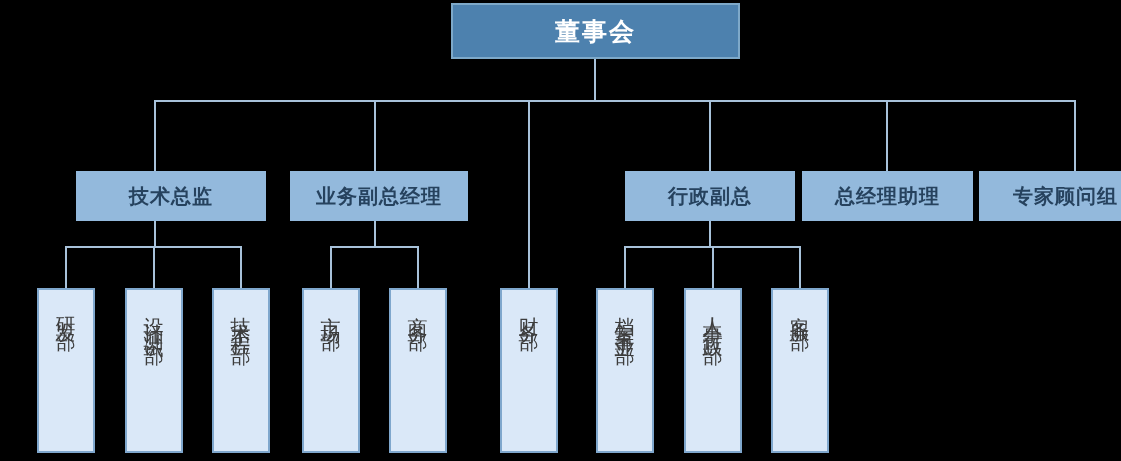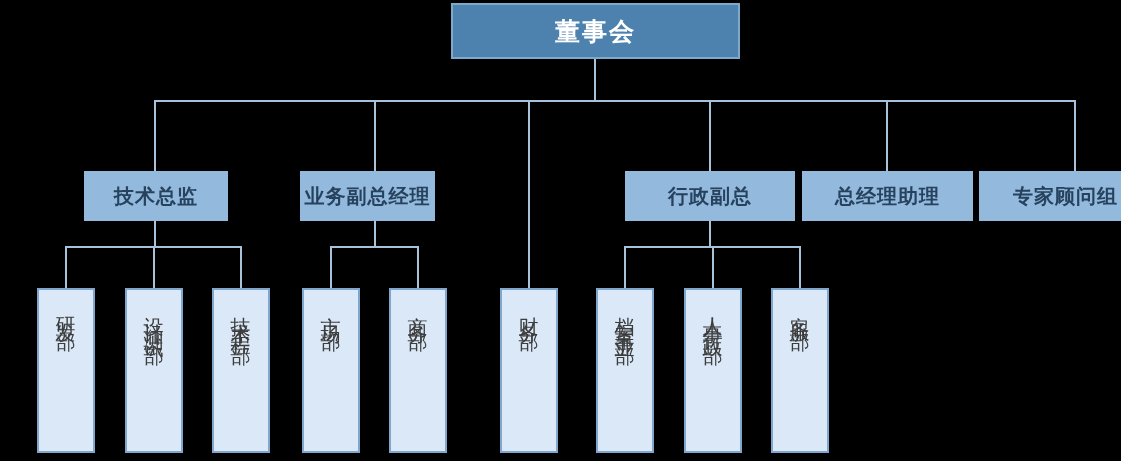--- a/index.html
+++ b/index.html
@@ -90,22 +90,22 @@
   <div class="cline v" style="left:121px; top:246px; height:42px;"></div>
   <div class="cline v" style="left:208px; top:246px; height:42px;"></div>
   <div class="cline v" style="left:298px; top:246px; height:42px;"></div>
   <div class="cline v" style="left:385px; top:246px; height:42px;"></div>
   <div class="cline v" style="left:592px; top:246px; height:42px;"></div>
   <div class="cline v" style="left:680px; top:246px; height:42px;"></div>
   <div class="cline v" style="left:767px; top:246px; height:42px;"></div>
 
   <div class="node-root">董事会</div>
 
-  <div class="node-exec" style="left:52px;  width:144px;">技术总监</div>
-  <div class="node-exec" style="left:268px; width:135px;">业务副总经理</div>
+  <div class="node-exec" style="left:44px;  width:190px;">技术总监</div>
+  <div class="node-exec" style="left:258px; width:178px;">业务副总经理</div>
   <div class="node-exec" style="left:593px; width:170px;">行政副总</div>
   <div class="node-exec" style="left:770px; width:171px;">总经理助理</div>
   <div class="node-exec" style="left:947px; width:173px;">专家顾问组</div>
 
   <div class="node-dept" style="left:5px;">
     <span class="vtext">研发部</span>
   </div>
   <div class="node-dept" style="left:93px;">
     <span class="vtext">设计测试部</span>
   </div>

